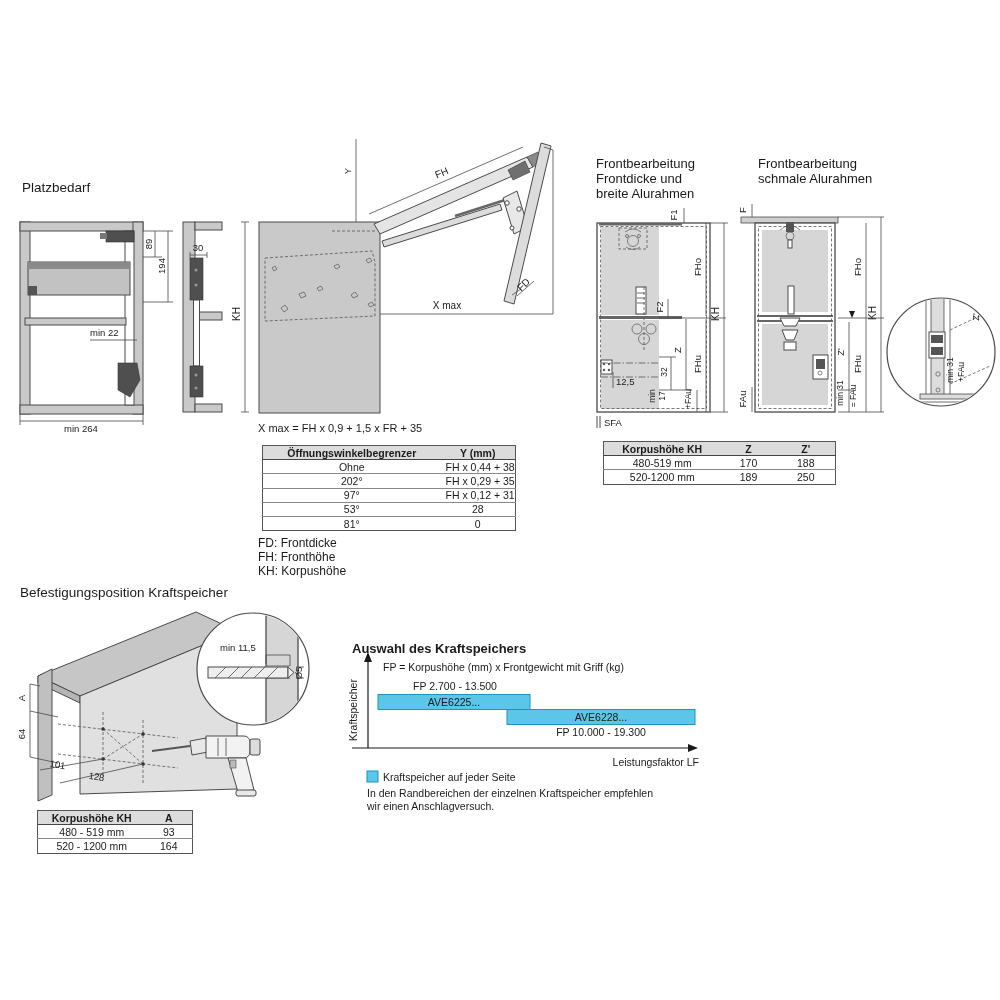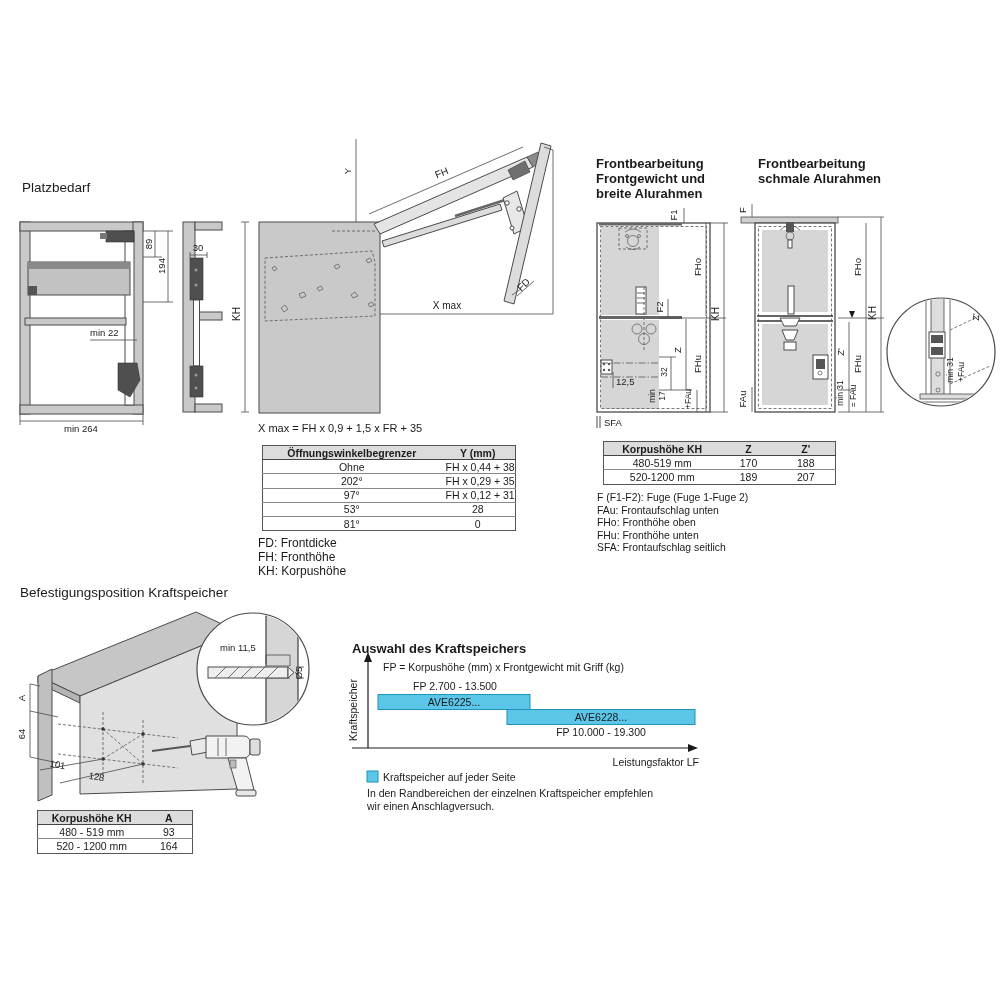--- a/index.html
+++ b/index.html
@@ -1,20 +1,20 @@
 <!DOCTYPE html>
 <html><head>
 <meta charset="utf-8">
 <style>
   body{margin:0;background:#fff}
   #page{position:relative;width:1000px;height:1000px;background:#ffffff;
         font-family:"Liberation Sans",sans-serif;color:#1a1a1a;overflow:hidden}
   .abs{position:absolute}
   .sec-title{font-weight:normal;font-size:13.5px;white-space:nowrap}
-  .sub-title{font-weight:bold;font-size:13px;line-height:15px;white-space:nowrap}
+  .sub-title{font-weight:normal;font-size:13px;line-height:15px;white-space:nowrap}
   .small{font-size:12px;line-height:13.8px;white-space:nowrap}
   .formula{font-size:11px;white-space:nowrap}
   table.dt{border-collapse:collapse;font-size:10.5px;border:1.5px solid #555;table-layout:fixed;background:#fff}
   table.dt td,table.dt th{padding:0 5px;height:13.2px;text-align:center;font-weight:normal;
         border-top:1px solid #888;white-space:nowrap;overflow:hidden}
   table.dt thead th{background:#dcdcdc;font-weight:bold;border-top:none;border-bottom:1.3px solid #444}
   td.rt{text-align:right}th.ct{text-align:center}
   svg{position:absolute;overflow:visible}
   svg text{fill:#1a1a1a;font-family:"Liberation Sans",sans-serif}
   .dl{stroke:#4a4a4a;stroke-width:.8;fill:none}
@@ -156,21 +156,21 @@
   </table>
 
   <div class="abs small" style="left:258px;top:537px">
     <div>FD: Frontdicke</div>
     <div>FH: Fronthöhe</div>
     <div>KH: Korpushöhe</div>
   </div>
 
   <div class="abs sub-title" style="left:596px;top:156px">
     <div>Frontbearbeitung</div>
-    <div>Frontgewicht und</div>
+    <div>Frontdicke und</div>
     <div>breite Alurahmen</div>
   </div>
 
   <svg style="left:585px;top:200px" width="155" height="235" viewBox="585 200 155 235">
     <rect x="597" y="223" width="113" height="189" fill="#fff" stroke="#4a4a4a" stroke-width="1.3"></rect>
     <rect class="gr" x="601" y="227" width="58" height="88"></rect>
     <rect class="gr" x="601" y="320" width="58" height="89"></rect>
     <rect x="599" y="223" width="83" height="2.5" fill="#666"></rect>
     <rect x="599" y="316" width="83" height="3" fill="#666"></rect>
     <rect class="dash" x="600.5" y="226.5" width="106" height="182"></rect>
@@ -332,32 +332,25 @@
       </thead>
     <tbody>
       <tr>
           <td>480-519 mm</td>
           <td>170</td>
           <td>188</td>
         </tr>
       <tr>
           <td>520-1200 mm</td>
           <td>189</td>
-          <td>207</td>
+          <td>250</td>
         </tr>
     </tbody>
   </table>
 
-  <div class="abs small" style="left:597px;top:492px;font-size:10.4px;line-height:12.6px">
-    <div>F  (F1-F2): Fuge (Fuge 1-Fuge 2)</div>
-    <div>FAu: Frontaufschlag unten</div>
-    <div>FHo: Fronthöhe oben</div>
-    <div>FHu: Fronthöhe unten</div>
-    <div>SFA:  Frontaufschlag seitlich</div>
-  </div>
 
   <div class="abs sec-title" style="left:20px;top:585px">Befestigungsposition Kraftspeicher</div>
 
   <svg style="left:15px;top:600px" width="325" height="200" viewBox="15 600 325 200">
     <g>
       <polygon points="38,676 196,612 237,631 80,696" fill="#c6c6c6" stroke="#4a4a4a" stroke-width="1"></polygon>
       <polygon points="38,676 80,696 80,703 38,683" fill="#b5b5b5" stroke="#4a4a4a" stroke-width="1"></polygon>
       <polygon points="80,696 237,631 237,789 80,794" fill="#e0e0e0" stroke="#4a4a4a" stroke-width="1"></polygon>
       <polygon points="38,676 52,669 52,795 38,801" fill="#c0c0c0" stroke="#4a4a4a" stroke-width="1"></polygon>
       <line class="dash" x1="58" y1="724" x2="178" y2="738"></line>

